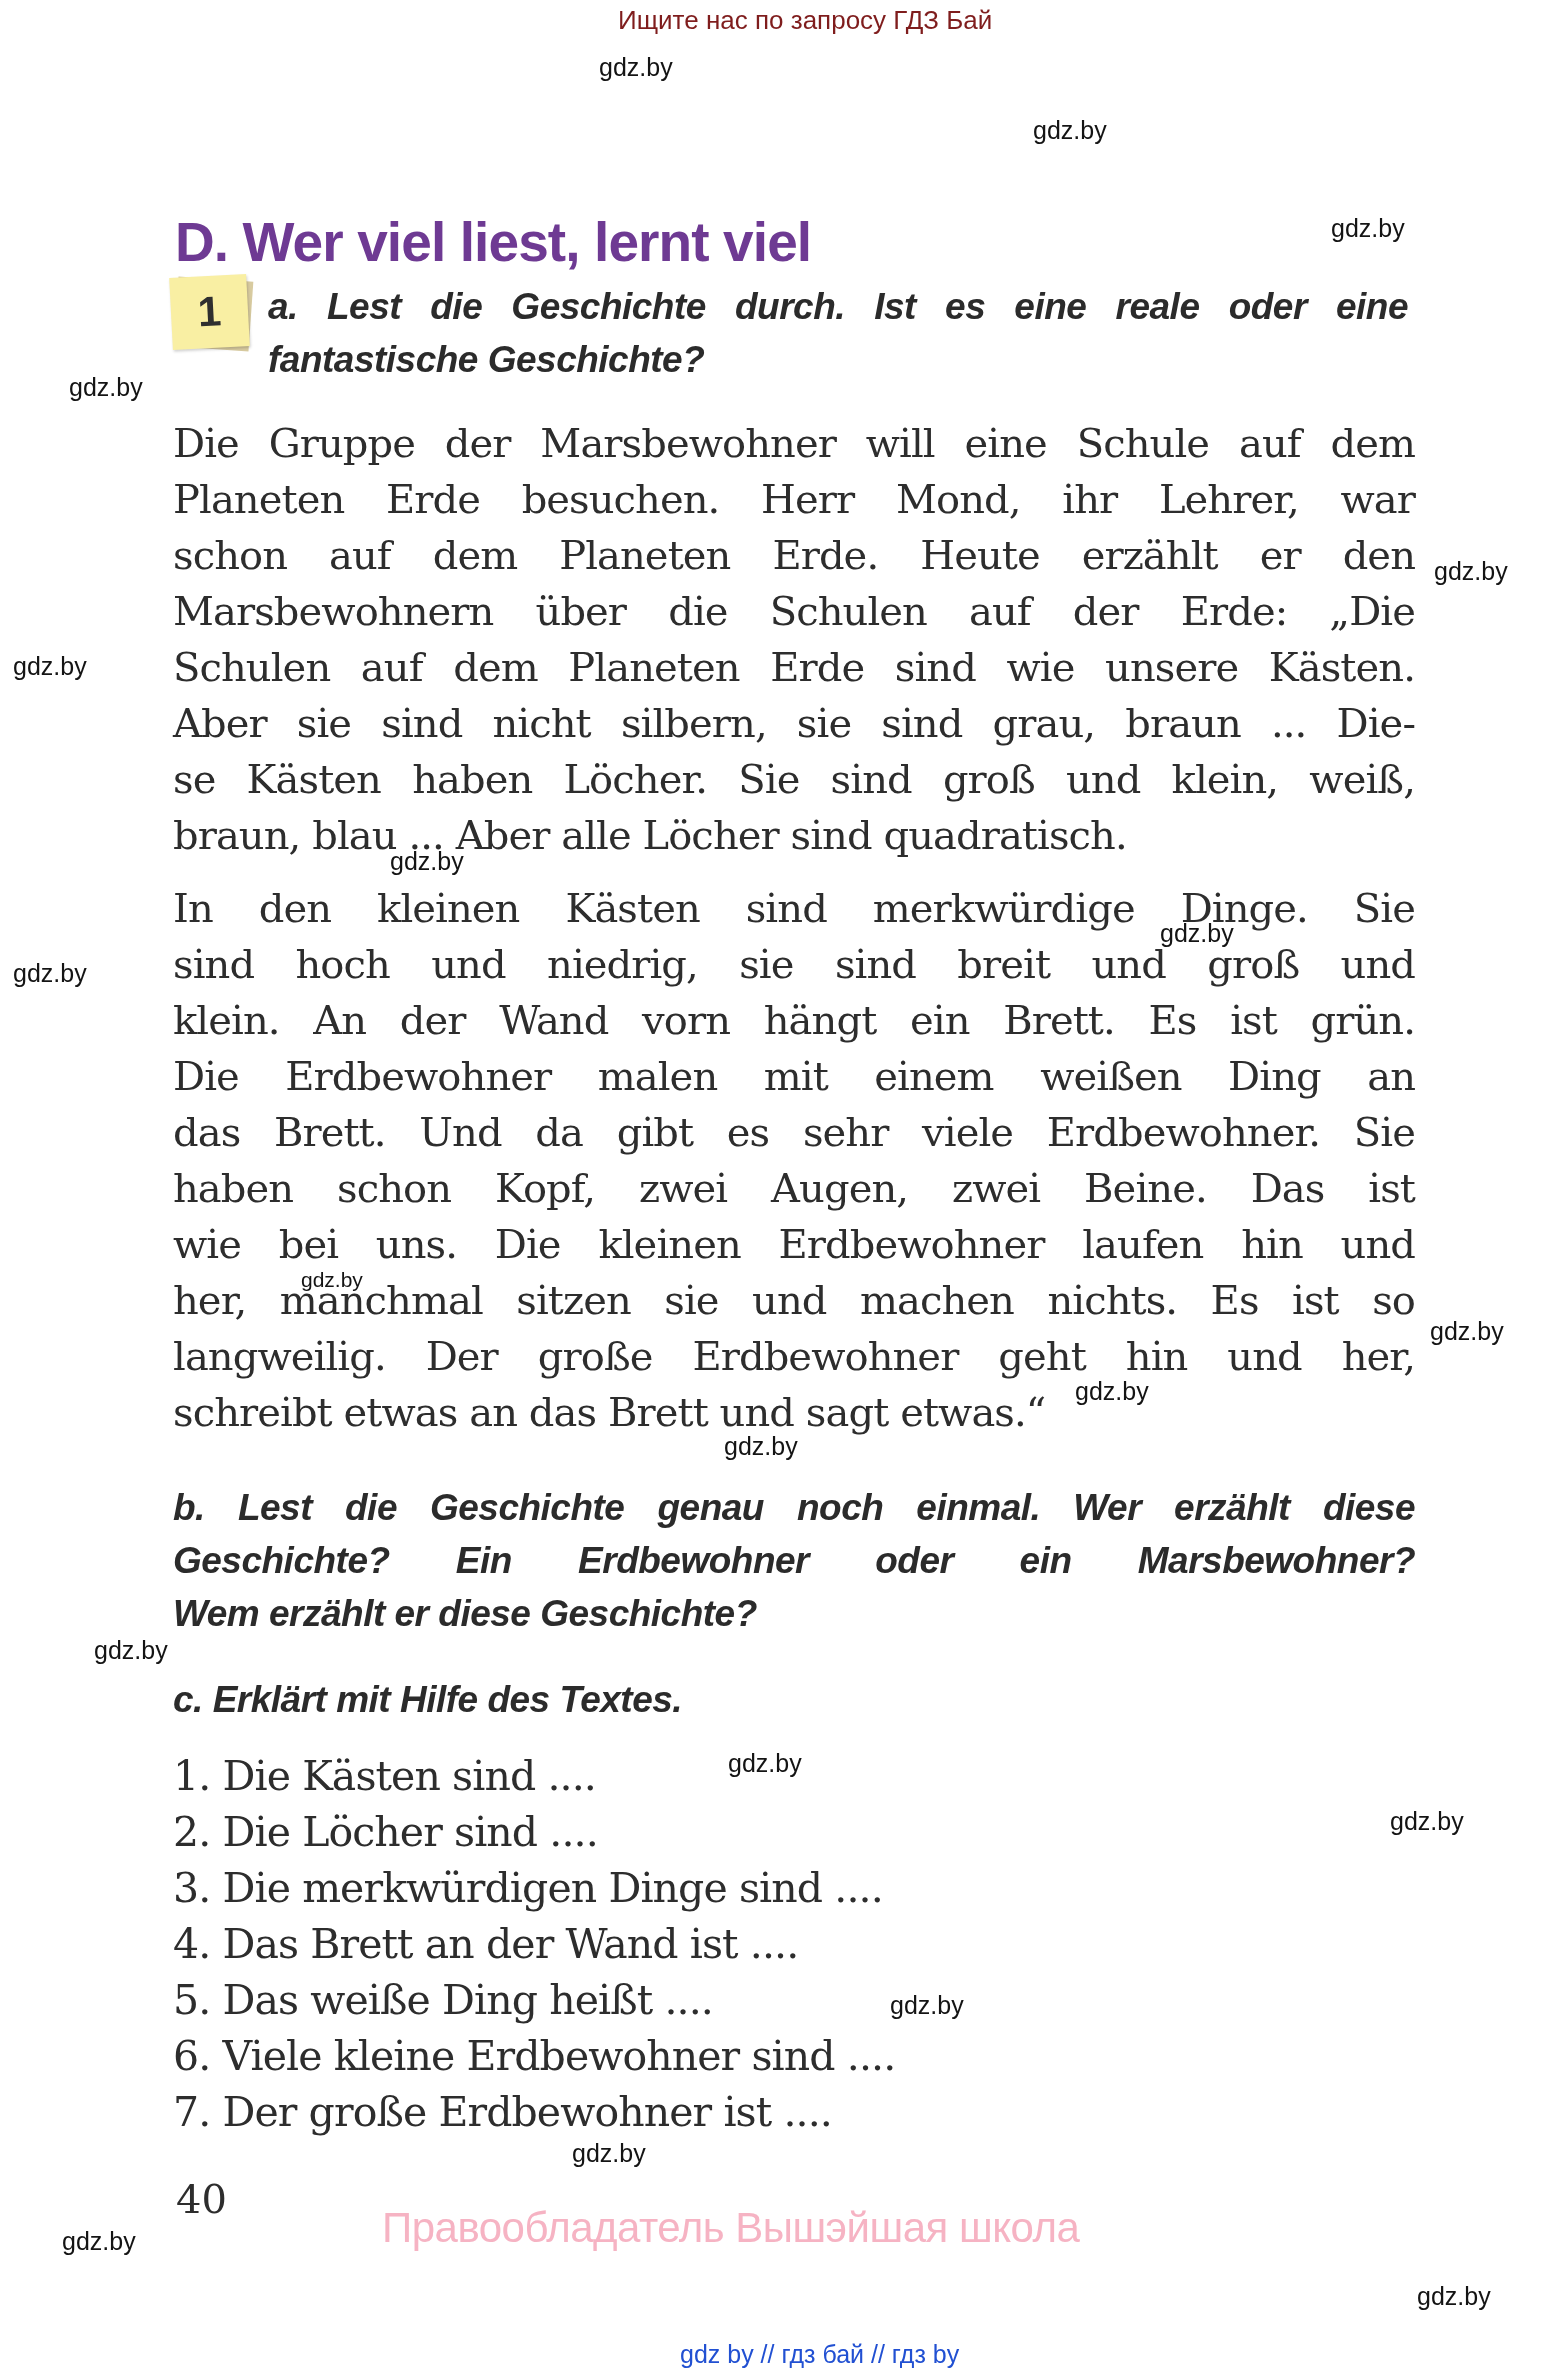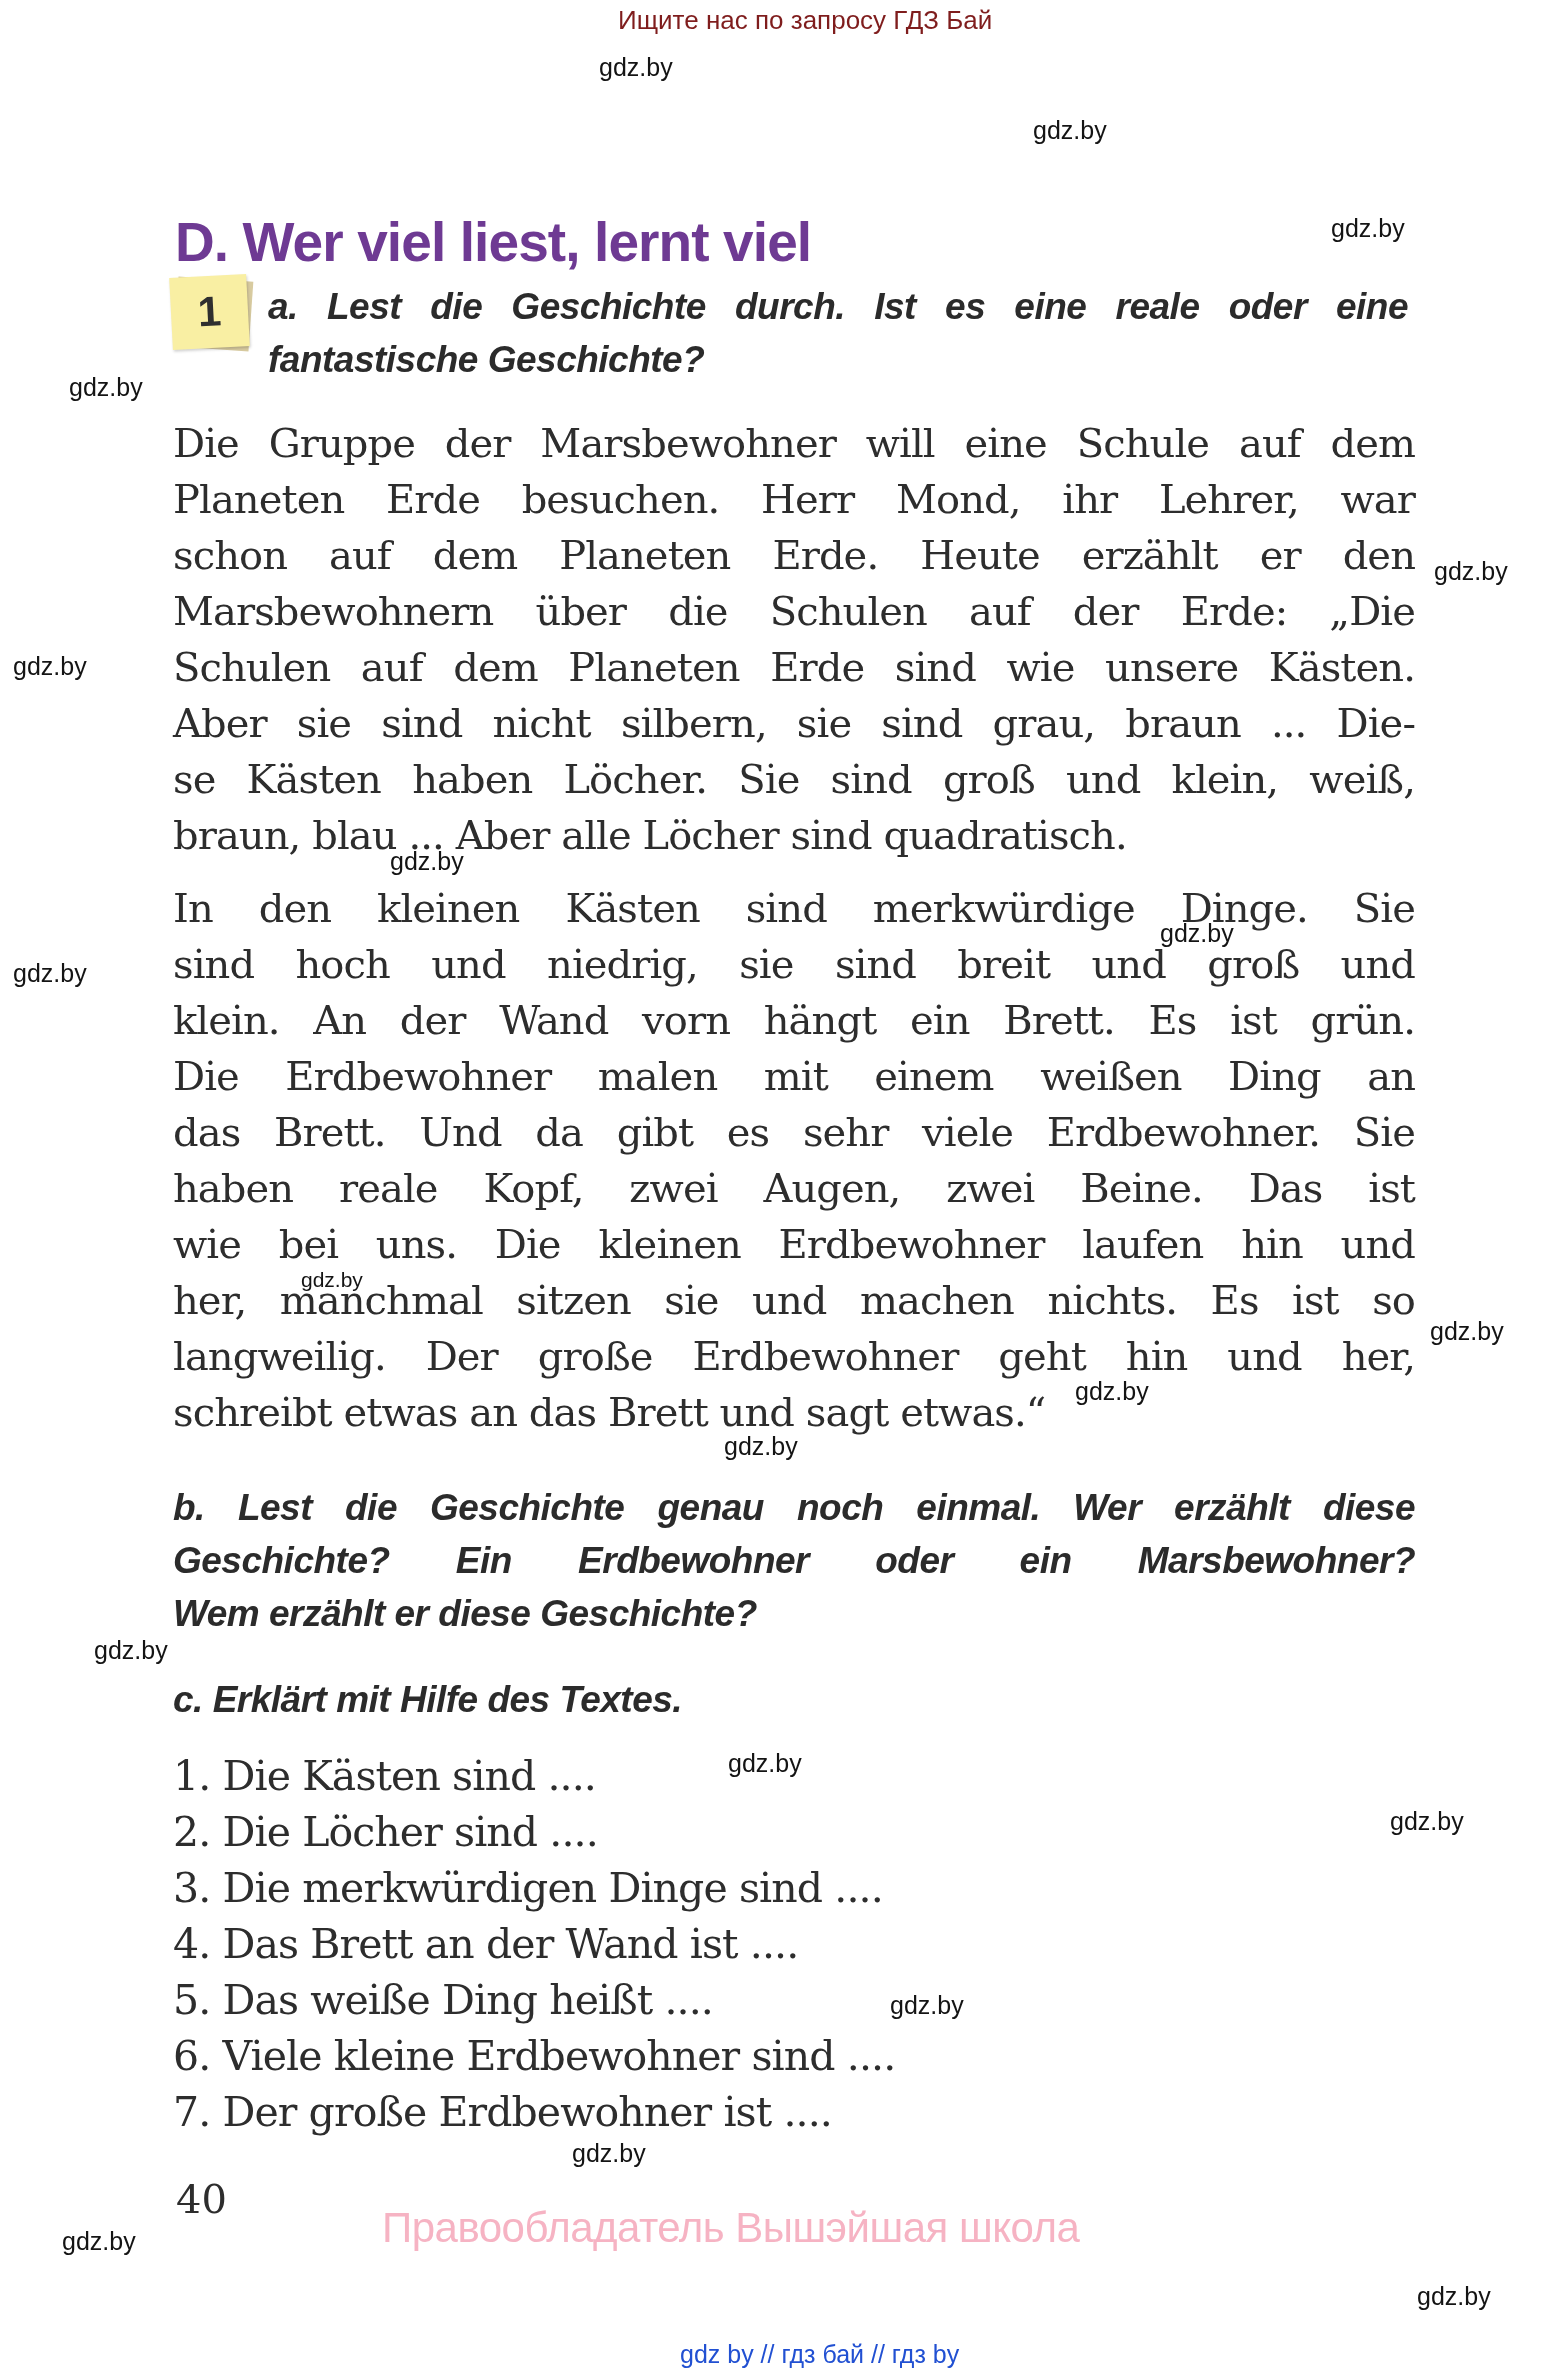--- a/index.html
+++ b/index.html
@@ -114,21 +114,21 @@
     <div class="j">se Kästen haben Löcher. Sie sind groß und klein, weiß,</div>
     <div>braun, blau ... Aber alle Löcher sind quadratisch.</div>
   </div>
 
   <div class="serif-block" style="left:173px;top:880px;width:1242px;">
     <div class="j">In den kleinen Kästen sind merkwürdige Dinge. Sie</div>
     <div class="j">sind hoch und niedrig, sie sind breit und groß und</div>
     <div class="j">klein. An der Wand vorn hängt ein Brett. Es ist grün.</div>
     <div class="j">Die Erdbewohner malen mit einem weißen Ding an</div>
     <div class="j">das Brett. Und da gibt es sehr viele Erdbewohner. Sie</div>
-    <div class="j">haben reale Kopf, zwei Augen, zwei Beine. Das ist</div>
+    <div class="j">haben schon Kopf, zwei Augen, zwei Beine. Das ist</div>
     <div class="j">wie bei uns. Die kleinen Erdbewohner laufen hin und</div>
     <div class="j">her, manchmal sitzen sie und machen nichts. Es ist so</div>
     <div class="j">langweilig. Der große Erdbewohner geht hin und her,</div>
     <div>schreibt etwas an das Brett und sagt etwas.“</div>
   </div>
 
   <div class="sans-task" style="left:173px;top:1481px;width:1242px;">
     <div class="j">b. Lest die Geschichte genau noch einmal. Wer erzählt diese</div>
     <div class="j">Geschichte? Ein Erdbewohner oder ein Marsbewohner?</div>
     <div>Wem erzählt er diese Geschichte?</div>

